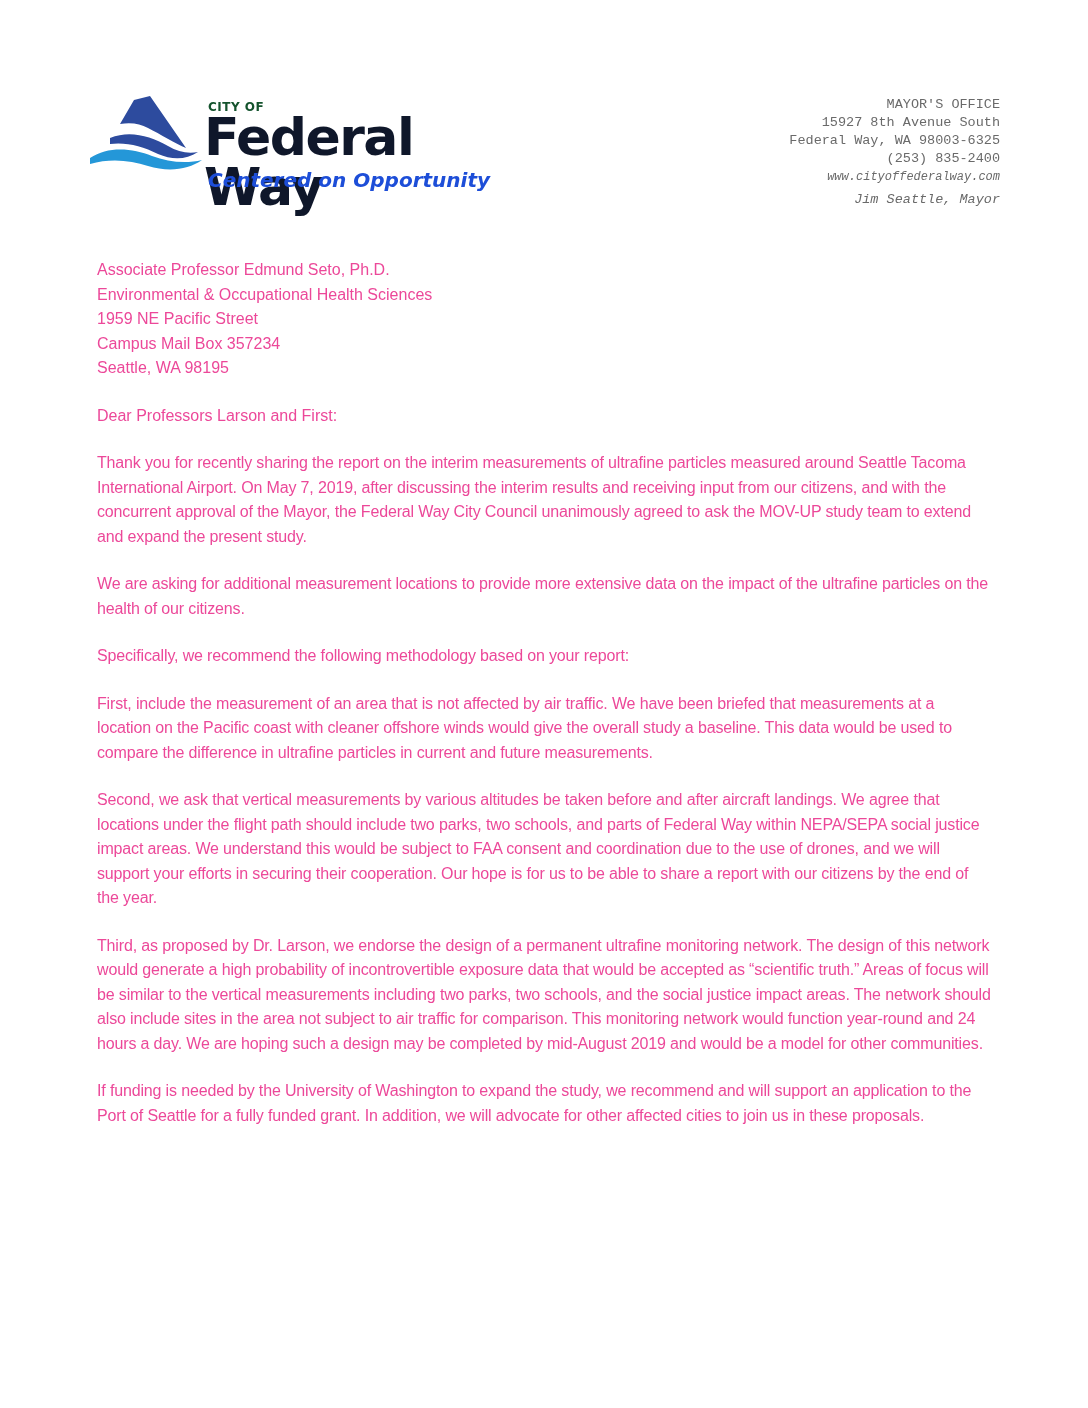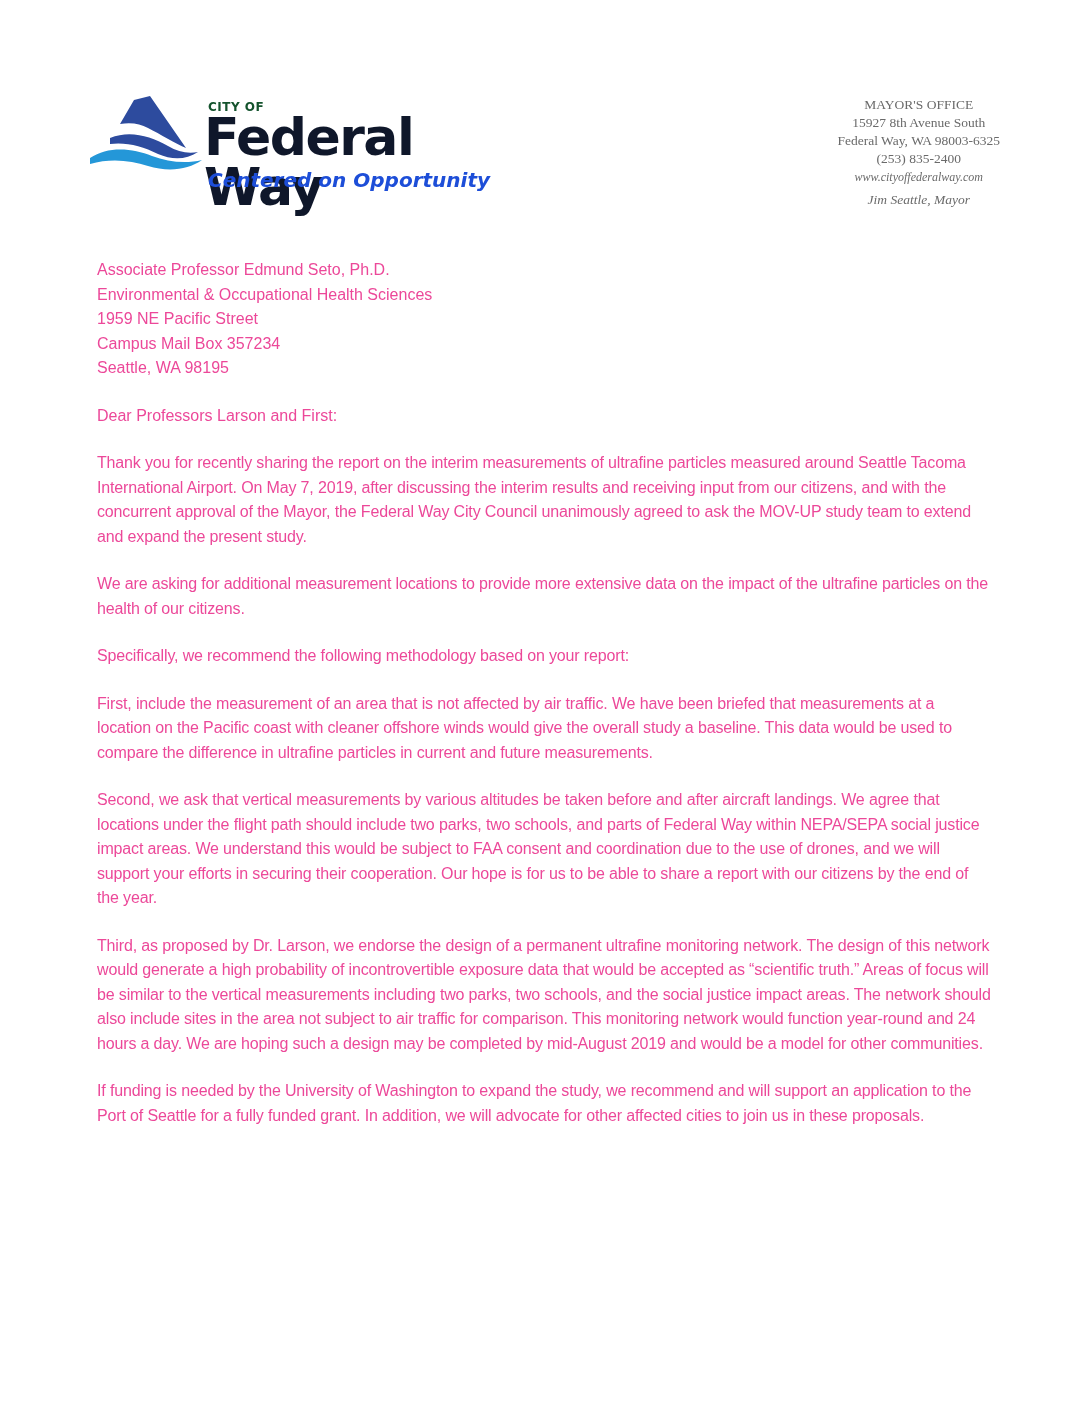--- a/index.html
+++ b/index.html
@@ -63,22 +63,22 @@
       font-family: "DejaVu Sans", sans-serif;
       font-weight: bold;
       font-style: italic;
       font-size: 20px;
       color: #1d4ed8;
     }
     .office-block {
       position: absolute;
       right: 88px;
       top: 96px;
-      text-align: center;
-      font-family: Liberation Serif, serif;
+      text-align: right;
+      font-family: Liberation Mono, monospace;
       color: #6a6a6a;
       font-size: 13.5px;
       line-height: 18px;
     }
     .office-block .url {
       font-style: italic;
       font-size: 12px;
     }
     .office-block .mayor {
       font-style: italic;

